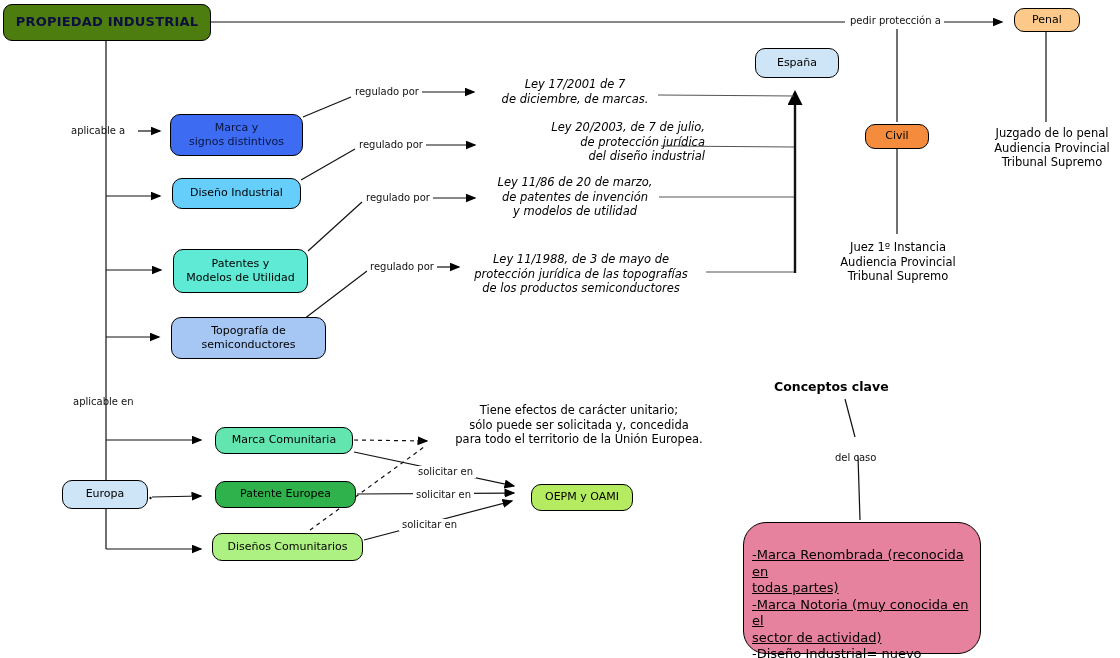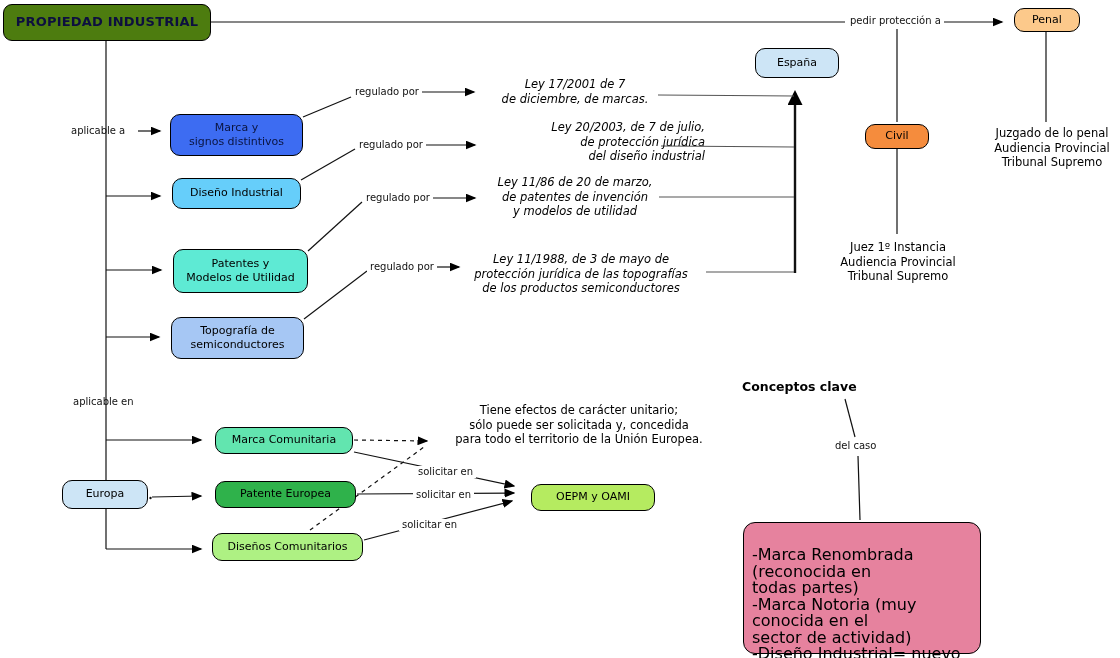--- a/index.html
+++ b/index.html
@@ -24,22 +24,22 @@
   }
   .lbl.gap{background:#fff;padding:0 3px;}
   .freetext{
     position:absolute;z-index:2;font-size:11.5px;line-height:1.28;
     white-space:pre-line;text-align:center;color:#000;
   }
   .freetext.law{font-style:italic;}
   .freetext.heading{font-weight:bold;font-size:12.5px;white-space:nowrap;}
   .conceptbox{
     position:absolute;z-index:3;box-sizing:border-box;
-    border:1.5px solid #000;border-radius:12px;
-    font-size:16px;line-height:16.5px;padding:24px 8px 6px 8px;
+    border:1.5px solid #000;border-radius:23px;
+    font-size:13px;line-height:16.5px;padding:24px 8px 6px 8px;text-decoration:underline;
   }
   .conceptbox .body{white-space:pre-line;}
   .conceptbox .ccenter{text-align:center;padding-left:55px;}
   .conceptbox .ccenter.bold{font-weight:bold;}
 </style>
 </head>
 <body>
 
 <div class="canvas">
 
@@ -108,21 +108,21 @@
   <div class="lbl" style="left:71px;top:125px;">aplicable a</div>
   <div class="lbl gap" style="left:352px;top:86px;">regulado por</div>
   <div class="lbl gap" style="left:356px;top:139px;">regulado por</div>
   <div class="lbl gap" style="left:363px;top:192px;">regulado por</div>
   <div class="lbl gap" style="left:367px;top:261px;">regulado por</div>
   <div class="lbl gap" style="left:847px;top:15px;">pedir protección a</div>
   <div class="lbl" style="left:73px;top:396px;">aplicable en</div>
   <div class="lbl gap" style="left:415px;top:466px;">solicitar en</div>
   <div class="lbl gap" style="left:413px;top:489px;">solicitar en</div>
   <div class="lbl gap" style="left:399px;top:519px;">solicitar en</div>
-  <div class="lbl" style="left:835px;top:440px;">del caso</div>
+  <div class="lbl" style="left:835px;top:452px;">del caso</div>
 
   <div class="freetext law" style="left:445px;top:77px;width:260px;">Ley 17/2001 de 7
 de diciembre, de marcas.</div>
   <div class="freetext law" style="left:445px;top:120px;width:260px;text-align:right;">Ley 20/2003, de 7 de julio,
 de protección jurídica
 del diseño industrial</div>
   <div class="freetext law" style="left:445px;top:175px;width:260px;">Ley 11/86 de 20 de marzo,
 de patentes de invención
 y modelos de utilidad</div>
   <div class="freetext law" style="left:450px;top:252px;width:262px;">Ley 11/1988, de 3 de mayo de
@@ -131,50 +131,50 @@
 
   <div class="freetext" style="left:447px;top:403px;width:264px;">Tiene efectos de carácter unitario;
 sólo puede ser solicitada y, concedida
 para todo el territorio de la Unión Europea.</div>
   <div class="freetext" style="left:986px;top:126px;width:132px;">Juzgado de lo penal
 Audiencia Provincial
 Tribunal Supremo</div>
   <div class="freetext" style="left:832px;top:240px;width:132px;">Juez 1º Instancia
 Audiencia Provincial
 Tribunal Supremo</div>
-  <div class="freetext heading" style="left:742px;top:379px;">Conceptos clave</div>
+  <div class="freetext heading" style="left:774px;top:379px;">Conceptos clave</div>
 
   <div class="node title" style="left: 3px; top: 4px; width: 208px; height: 37px; background: #4d7c0f;">PROPIEDAD INDUSTRIAL</div>
 
   <div class="node navy" style="left: 170px; top: 114px; width: 133px; height: 42px; background: rgb(61, 108, 242);">Marca y
 signos distintivos</div>
 
   <div class="node" style="left: 172px; top: 178px; width: 129px; height: 31px; background: rgb(102, 206, 250);">Diseño Industrial</div>
 
   <div class="node" style="left: 173px; top: 249px; width: 135px; height: 44px; background: #5eead4;">Patentes y
 Modelos de Utilidad</div>
 
-  <div class="node" style="left: 171px; top: 317px; width: 133px; height: 42px; background: rgb(166, 199, 244); text-align: center;">Topografía de
+  <div class="node" style="left: 171px; top: 317px; width: 155px; height: 42px; background: rgb(166, 199, 244); text-align: center;">Topografía de
 semiconductores</div>
 
   <div class="node bold" style="left: 755px; top: 48px; width: 84px; height: 30px; background: rgb(205, 229, 246);">España</div>
 
   <div class="node" style="left: 865px; top: 124px; width: 64px; height: 25px; background: rgb(245, 140, 61);">Civil</div>
 
   <div class="node" style="left: 1014px; top: 8px; width: 66px; height: 24px; background: rgb(252, 201, 139);">Penal</div>
 
   <div class="node bold" style="left: 62px; top: 480px; width: 86px; height: 29px; background: rgb(205, 229, 246);">Europa</div>
 
   <div class="node" style="left: 215px; top: 427px; width: 138px; height: 27px; background: rgb(98, 229, 175);">Marca Comunitaria</div>
 
   <div class="node" style="left: 212px; top: 533px; width: 151px; height: 28px; background: rgb(174, 241, 131);">Diseños Comunitarios</div>
 
   <div class="node" style="left: 215px; top: 481px; width: 141px; height: 27px; background: rgb(47, 178, 75);">Patente Europea</div>
 
-  <div class="node" style="left: 531px; top: 484px; width: 124px; height: 27px; background: rgb(181, 235, 96);">OEPM y OAMI</div>
+  <div class="node" style="left: 531px; top: 484px; width: 102px; height: 27px; background: rgb(181, 235, 96);">OEPM y OAMI</div>
 
   <div class="conceptbox" style="left: 743px; top: 522px; width: 238px; height: 132px; background: rgb(230, 130, 158);">
     <div class="body">-Marca Renombrada (reconocida en
 todas partes)
 -Marca Notoria (muy conocida en el
 sector de actividad)
 -Diseño Industrial= nuevo</div>
     <div class="ccenter">+</div>
     <div class="ccenter bold">singular</div>
   </div>

